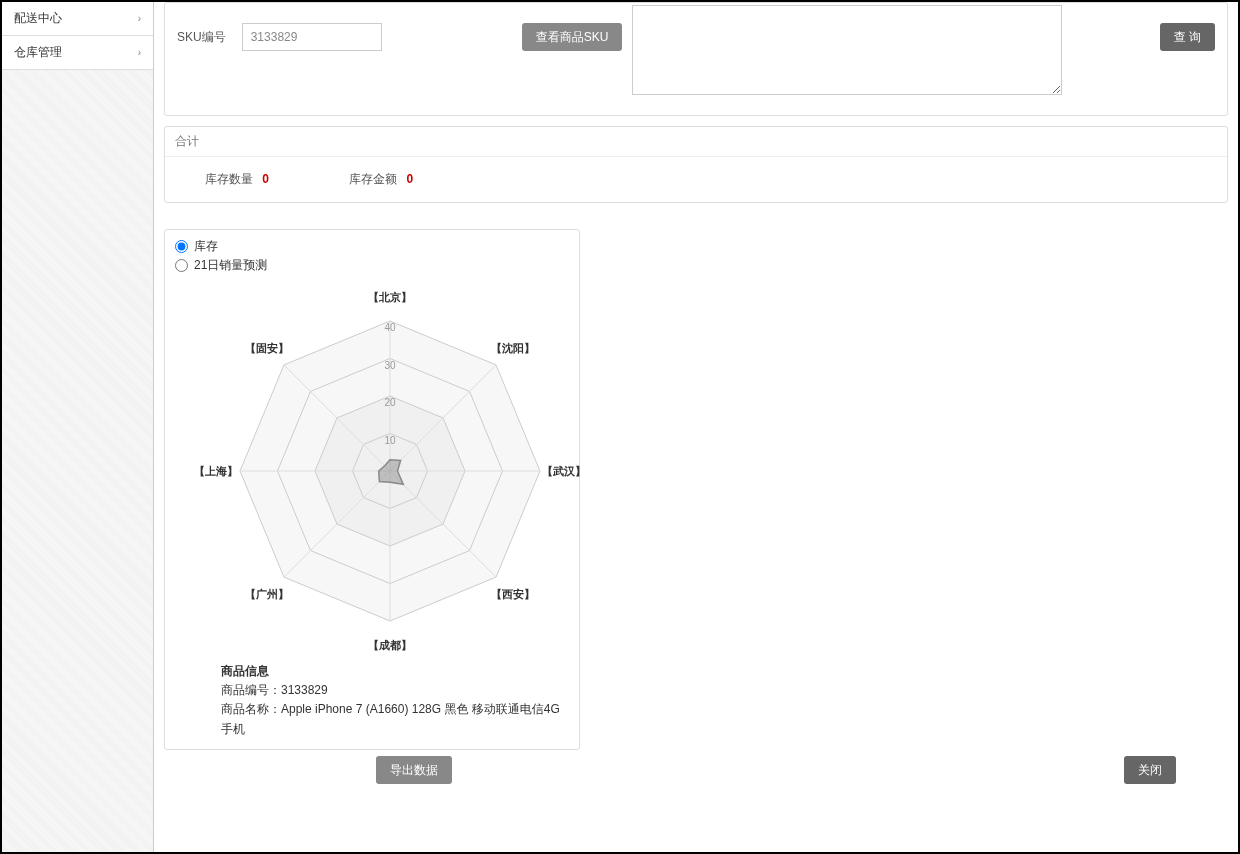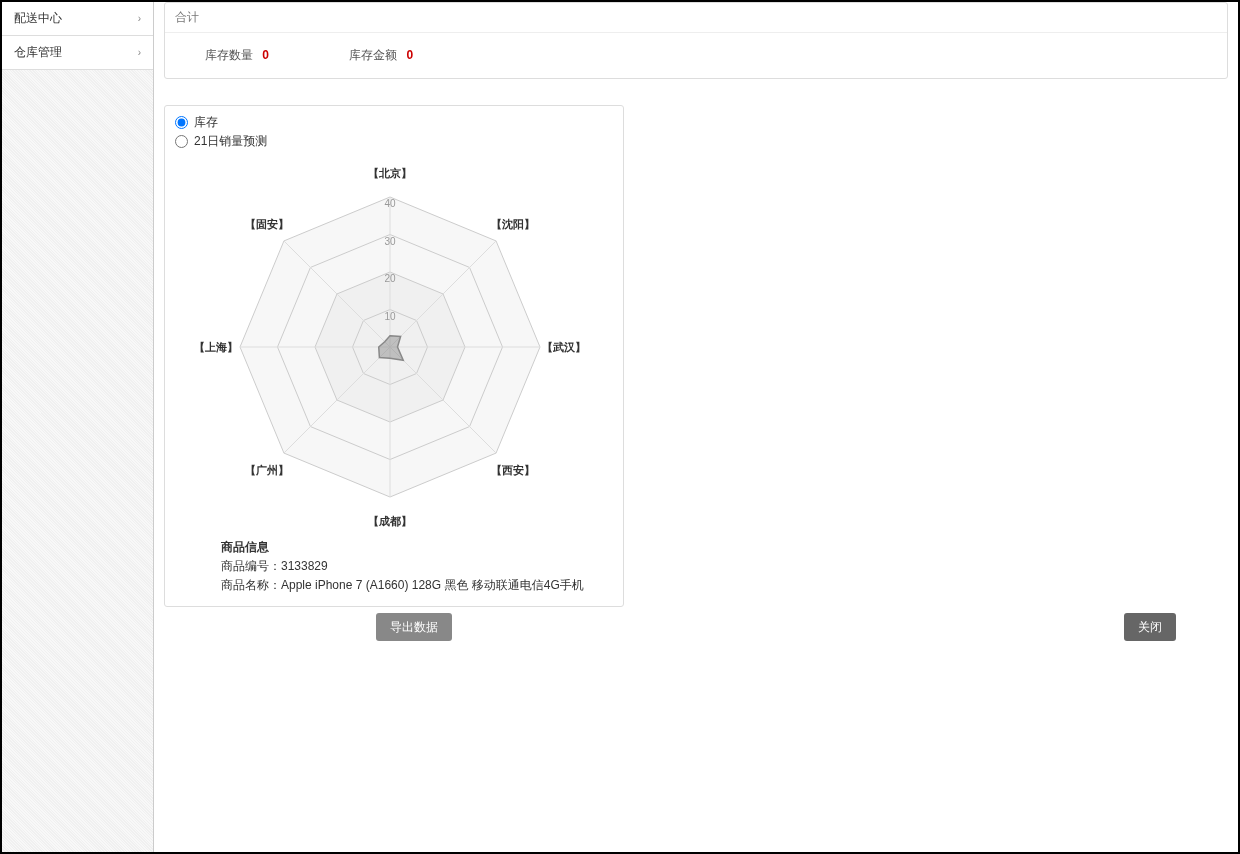--- a/index.html
+++ b/index.html
@@ -107,21 +107,21 @@
   }
   .stats-body {
     padding: 14px 40px;
     display: flex;
     gap: 80px;
     font-size: 12px;
   }
   .stat-item { color: #555; }
   .stat-val { color: #c00; font-weight: bold; margin-left: 6px; }
   .chart-card {
-    width: 460px;
+    width: 416px;
     margin: 0 0 0 10px;
     border: 1px solid #ddd;
     border-radius: 3px;
     padding: 8px 10px 10px 10px;
   }
   .radio-row { display: flex; align-items: center; gap: 6px; margin-bottom: 2px; font-size: 12px; }
   .radar-wrap { position: relative; width: 430px; height: 380px; }
   .radar-label {
     position: absolute;
     font-size: 11px;
@@ -176,20 +176,29 @@
     </div>
     <div class="sidebar-item">
       <span>仓库管理</span>
       <span class="chev">›</span>
     </div>
   </aside>
 
   <main class="main">
 
 
+    <div class="panel search-panel">
+      <span class="field-label">SKU编号</span>
+      <input class="text-input" value="3133829" style="">
+      <div style="width:120px"></div>
+      <button class="btn">查看商品SKU</button>
+      <textarea class="textarea" style=""></textarea>
+      <div class="search-spacer"></div>
+      <button class="btn btn-dark">查 询</button>
+    </div>
 
     <div class="stats-panel">
       <div class="stats-header">合计</div>
       <div class="stats-body">
         <div class="stat-item">
           <span>库存数量</span>
           <span class="stat-val">0</span>
         </div>
         <div class="stat-item">
           <span>库存金额</span>

